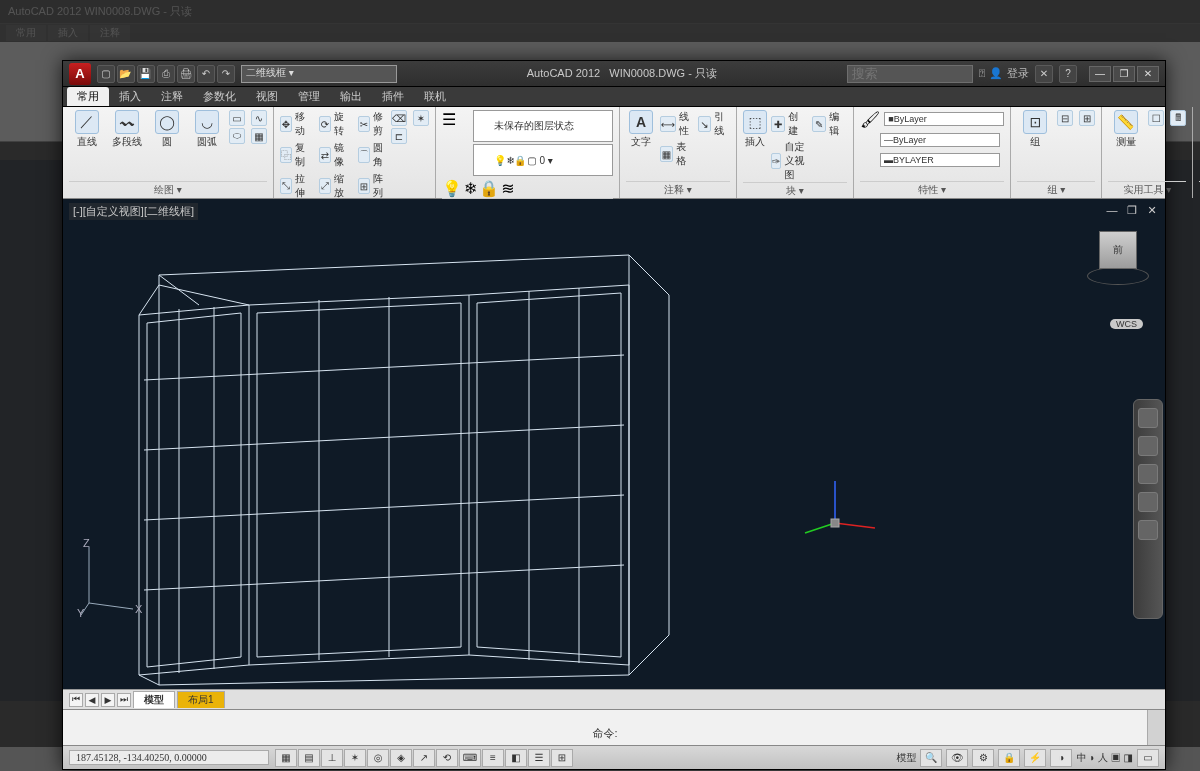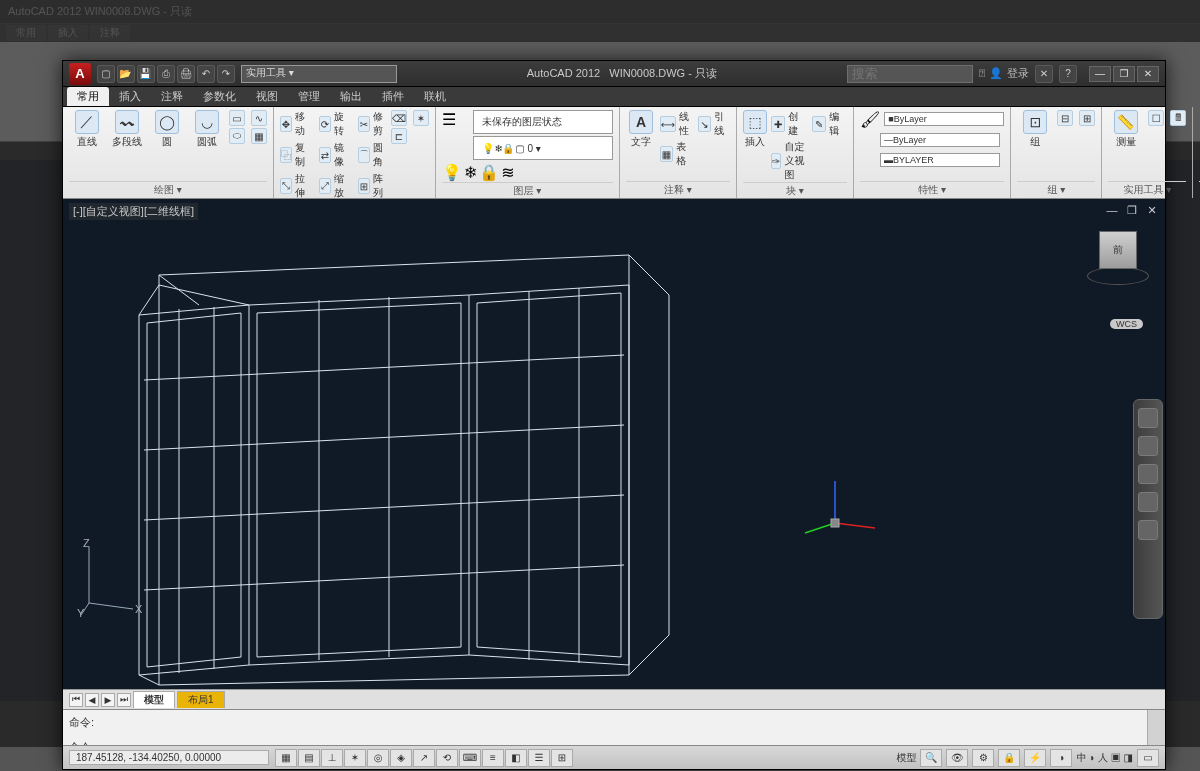--- a/index.html
+++ b/index.html
@@ -37,21 +37,21 @@
 
 .ribbon { height: 92px; background: linear-gradient(#f4f4f4,#e4e4e4); display:flex; border-bottom:1px solid #888; }
 .panel { border-right:1px solid #aaa; padding:3px 6px 1px; display:flex; flex-direction:column; }
 .panel-body { flex:1; display:flex; gap:4px; align-items:flex-start; }
 .panel-title { font-size:10px; color:#555; text-align:center; border-top:1px solid #ccc; padding-top:1px; }
 .big-btn { width:36px; display:flex; flex-direction:column; align-items:center; gap:1px; font-size:10px; color:#333; }
 .big-btn .ico { width:24px; height:24px; background:#dce8f4; border:1px solid #9fbfdc; border-radius:3px; display:flex; align-items:center; justify-content:center; font-size:14px; }
 .small-grid { display:grid; grid-template-columns:auto auto; gap:2px 6px; font-size:10px; color:#333; }
 .small-grid .row{ display:flex; gap:3px; align-items:center;}
 .small-grid .row .sm-ico{ width:16px; height:16px; background:#e2ecf5; border:1px solid #b5cde0; border-radius:2px; display:inline-flex; align-items:center; justify-content:center; font-size:10px;}
-.layer-combo { width:140px; height:24px; border:1px solid #999; font-size:10px; background:#fff; color:#333; padding:0 8px; display:flex; align-items:center;}
+.layer-combo { width:140px; height:32px; border:1px solid #999; font-size:10px; background:#fff; color:#333; padding:0 20px; display:flex; align-items:center;}
 .prop-combo { width:120px; height:14px; border:1px solid #999; font-size:9px; background:#fff; color:#333; padding:0 3px; display:flex; align-items:center; margin-bottom:2px;}
 
 
 .draw-area { flex:1; position:relative; background:#0f1a26; overflow:hidden; }
 .view-label { position:absolute; top:4px; left:6px; color:#c7c7c7; font-size:11px; background:rgba(60,60,60,0.4); padding:1px 4px; z-index:5;}
 .view-ctrls { position:absolute; top:4px; right:6px; display:flex; gap:6px; z-index:5;}
 .view-ctrls span { width:14px; height:14px; color:#ccc; font-size:11px; display:flex; align-items:center; justify-content:center; cursor:pointer;}
 .wcs-badge { position:absolute; top:120px; right:22px; background:#c9c9c9; border-radius:6px; padding:0 6px; font-size:9px; color:#333; z-index:5;}
 .viewcube { position:absolute; top:26px; right:20px; width:54px; height:54px; z-index:5; }
 .viewcube .ellipse { position:absolute; bottom:-6px; left:-4px; width:62px; height:18px; border:1px solid #555; border-radius:50%; }
@@ -75,26 +75,26 @@
 .wire-svg line, .wire-svg polyline { stroke:#d6e3ef; stroke-width:1; fill:none; }
 
 
 .model-tabs { height:20px; background:#e0e0e0; display:flex; align-items:center; padding:0 6px; font-size:10px; color:#333; gap:2px; border-top:1px solid #999;}
 .model-tabs .arrow{ width:14px; height:14px; border:1px solid #aaa; background:#f4f4f4; display:flex; align-items:center; justify-content:center; font-size:9px;}
 .model-tab { padding:1px 10px; background:#eab308; border:1px solid #aaa; border-bottom:none;}
 .model-tab.active{ background:#fff; font-weight:bold;}
 
 
 .cmd-area { height:36px; background:#f1f1f1; border-top:1px solid #888; font-size:11px; color:#333; display:flex; flex-direction:column;}
-.cmd-line { flex:1; padding:5px 6px; white-space:pre;}
+.cmd-line { flex:1; padding:16px 6px; white-space:pre;text-align:center;}
 .cmd-scroll { width:18px; background:#d2d2d2; border-left:1px solid #aaa;}
 
 
 .status-bar { height:24px; background:linear-gradient(#d8d8d8,#c2c2c2); border-top:1px solid #888; display:flex; align-items:center; font-size:10px; color:#333; padding:0 6px; gap:6px; }
-.coord-readout { width:200px; background:#ececec; border:1px solid #aaa; padding:1px 6px; font-family:Liberation Sans, sans-serif; font-size:10px;}
+.coord-readout { width:200px; background:#ececec; border:1px solid #aaa; padding:1px 6px; font-family:Liberation Serif, serif; font-size:10px;}
 .status-btns { display:flex; gap:1px;}
 .status-btn { width:22px; height:18px; background:#e4e4e4; border:1px solid #aaa; display:flex; align-items:center; justify-content:center; font-size:10px;}
 .status-right { margin-left:auto; display:flex; align-items:center; gap:4px;}
 
 .layer-dropdown { width:156px; height:18px; border:1px solid #999; background:#555; color:#ddd; font-size:10px; padding:0 4px;}
 </style>
 </head>
 <body>
 
 <div class="outer-window">
@@ -118,21 +118,21 @@
     <div class="qat">
       <span class="qat-btn">▢</span>
       <span class="qat-btn">📂</span>
       <span class="qat-btn">💾</span>
       <span class="qat-btn">⎙</span>
       <span class="qat-btn">🖨</span>
       <span class="qat-btn">↶</span>
       <span class="qat-btn">↷</span>
     </div>
     <div class="layer-dropdown">
-      <span>实用工具</span> ▾
+      <span>二维线框</span> ▾
     </div>
     <div class="title-text">
       <span>AutoCAD 2012</span>&nbsp;&nbsp;&nbsp;<span>WIN0008.DWG</span>&nbsp;<span>- 只读</span>
     </div>
     <div class="title-right">
       <input class="search-box" placeholder="搜索" style="">
       <div class="login-seg">
         <span>⍰</span>
         <span>👤</span>
         <span>登录</span>

